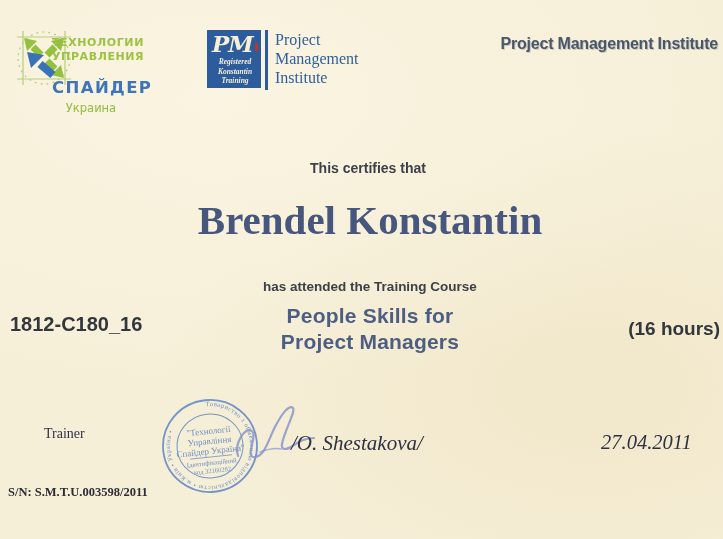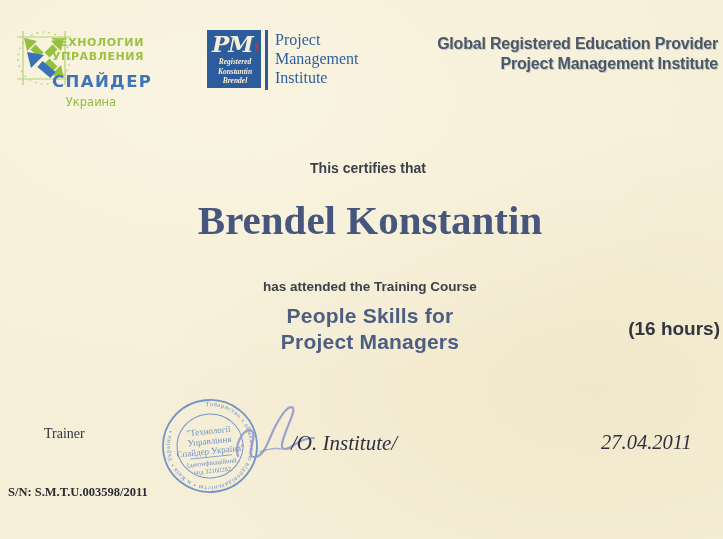--- a/index.html
+++ b/index.html
@@ -8,21 +8,21 @@
     background:
       radial-gradient(ellipse 900px 500px at 30% 18%, rgba(252,248,232,.55), transparent 60%),
       radial-gradient(ellipse 700px 420px at 82% 72%, rgba(235,222,186,.45), transparent 62%),
       #f6efd8;
     font-family:"Liberation Sans",sans-serif;
   }
   
   .spider-logo{position:absolute;left:12px;top:26px;}
   .spider-text{position:absolute;left:52px;top:36px;width:82px;}
   .spider-text .g1{font-family:"DejaVu Sans",sans-serif;font-weight:bold;font-size:11px;line-height:13.5px;letter-spacing:.6px;color:#9cc244;}
-  .spider-text .blue{font-family:"DejaVu Sans",sans-serif;font-weight:bold;font-size:16.5px;line-height:18px;letter-spacing:1.4px;color:#3f74b8;margin-top:10px;}
+  .spider-text .blue{font-family:"DejaVu Sans",sans-serif;font-weight:bold;font-size:16.5px;line-height:18px;letter-spacing:1.4px;color:#3f74b8;margin-top:16px;}
   .spider-text .small{font-family:"DejaVu Sans",sans-serif;font-size:11.5px;color:#8fbe3f;text-align:center;padding-right:4px;margin-top:4px;}
   .pmi{position:absolute;left:207px;top:30px;display:flex;align-items:flex-start;}
   .pmi-square{width:54px;height:58px;background:#2c5c9c;box-sizing:border-box;padding:3px 3px 8px 5px;}
   .pmi-pm-row{display:flex;align-items:flex-start;}
   .pmi-pm{font-family:"DejaVu Serif",serif;font-style:italic;font-weight:bold;font-size:23px;line-height:21px;color:#f6efd8;letter-spacing:-1px;}
   .pmi-dot{width:8px;height:8px;background:#b23a2c;margin:10px 0 0 2px;}
   .pmi-rep{margin-top:3px;font-family:"Liberation Serif",serif;font-style:italic;font-weight:bold;font-size:7.5px;line-height:9.5px;color:#f6efd8;text-align:center;}
   .pmi-divider{width:3px;height:60px;background:#2c5c9c;margin-left:4px;}
   .pmi-institute{margin-left:7px;font-family:"Liberation Serif",serif;font-size:16px;line-height:19px;color:#2f5f9e;}
   .global-rep{
@@ -81,43 +81,43 @@
 
   <div class="pmi">
     <div class="pmi-square">
       <div class="pmi-pm-row">
         <span class="pmi-pm">PM</span>
         <span class="pmi-dot"></span>
       </div>
       <div class="pmi-rep">
         <div>Registered</div>
         <div>Konstantin</div>
-        <div>Brendel</div>
+        <div>Training</div>
       </div>
     </div>
     <div class="pmi-divider"></div>
     <div class="pmi-institute">
       <div>Project</div>
       <div>Management</div>
       <div>Institute</div>
     </div>
   </div>
 
   <div class="global-rep">
-    <div>Global Registered Education Provider</div>
     <div>Project Management Institute</div>
   </div>
 
   <div class="certifies">This certifies that</div>
   <div class="name">Brendel Konstantin</div>
   <div class="attended">has attended the Training Course</div>
   <div class="course">
     <div>People Skills for</div>
     <div>Project Managers</div>
   </div>
+  <div class="course-code">1812-C180_16</div>
   <div class="hours">(16 hours)</div>
 
   <div class="trainer">Trainer</div>
 
   <svg class="stamp" width="110" height="106" viewBox="0 0 110 106">
     <g transform="rotate(-6 55 53)">
       <ellipse cx="55" cy="53" rx="47" ry="46" fill="none" stroke="#6389c4" stroke-width="1.8"></ellipse>
       <ellipse cx="55" cy="53" rx="33" ry="32" fill="none" stroke="#6389c4" stroke-width="1"></ellipse>
       <path id="ringPath" d="M 55,13 A 40,40 0 1 1 54.95,13" fill="none"></path>
       <text font-size="6.4" letter-spacing="0.6">
@@ -130,16 +130,16 @@
       <text x="55" y="72" text-anchor="middle" font-size="6.6">Ідентифікаційний</text>
       <text x="55" y="80" text-anchor="middle" font-size="6.6">код 32160282</text>
     </g>
   </svg>
 
   <svg class="signature" width="95" height="85" viewBox="0 0 95 85">
     <path d="M6,64 C2,50 14,34 20,39 C26,44 12,66 23,65 C33,64 36,48 44,33 C50,22 57,12 61,16 C64,19 52,40 50,52 C49,59 55,58 62,53 C69,48 76,46 82,46" fill="none" stroke="#8a94cc" stroke-width="2.2" stroke-linecap="round" opacity="0.85"></path>
     <path d="M28,60 C36,57 44,56 49,57" fill="none" stroke="#8a94cc" stroke-width="1.6" stroke-linecap="round" opacity="0.7"></path>
   </svg>
 
-  <div class="sig-name">/O. Institute/</div>
+  <div class="sig-name">/O. Shestakova/</div>
   <div class="date">27.04.2011</div>
   <div class="serial">S/N: S.M.T.U.003598/2011</div>
 </div>
 
 </body></html>

